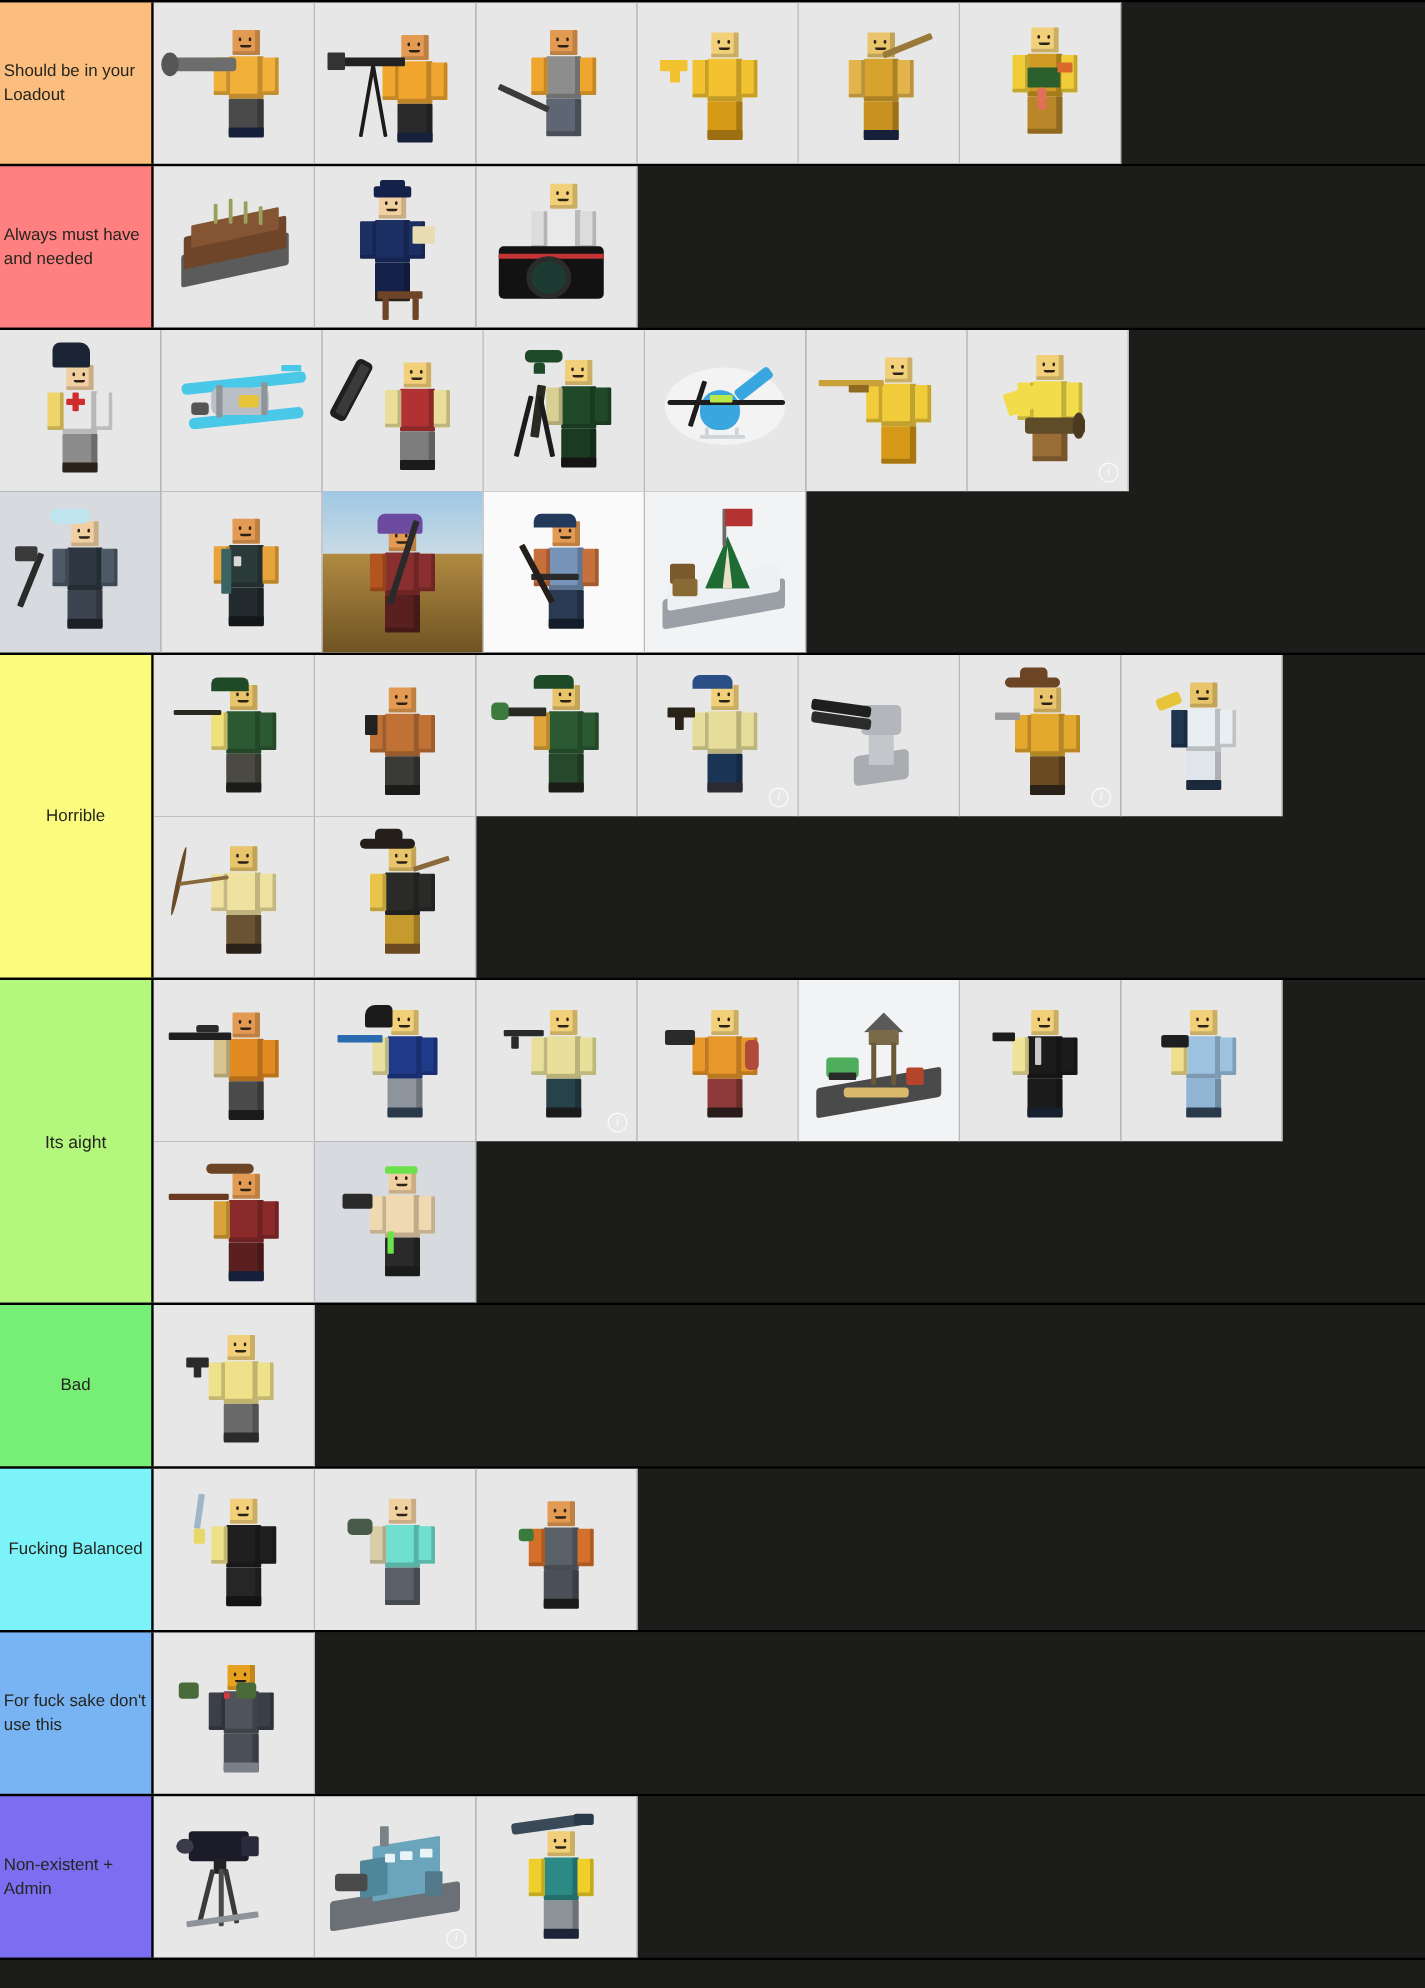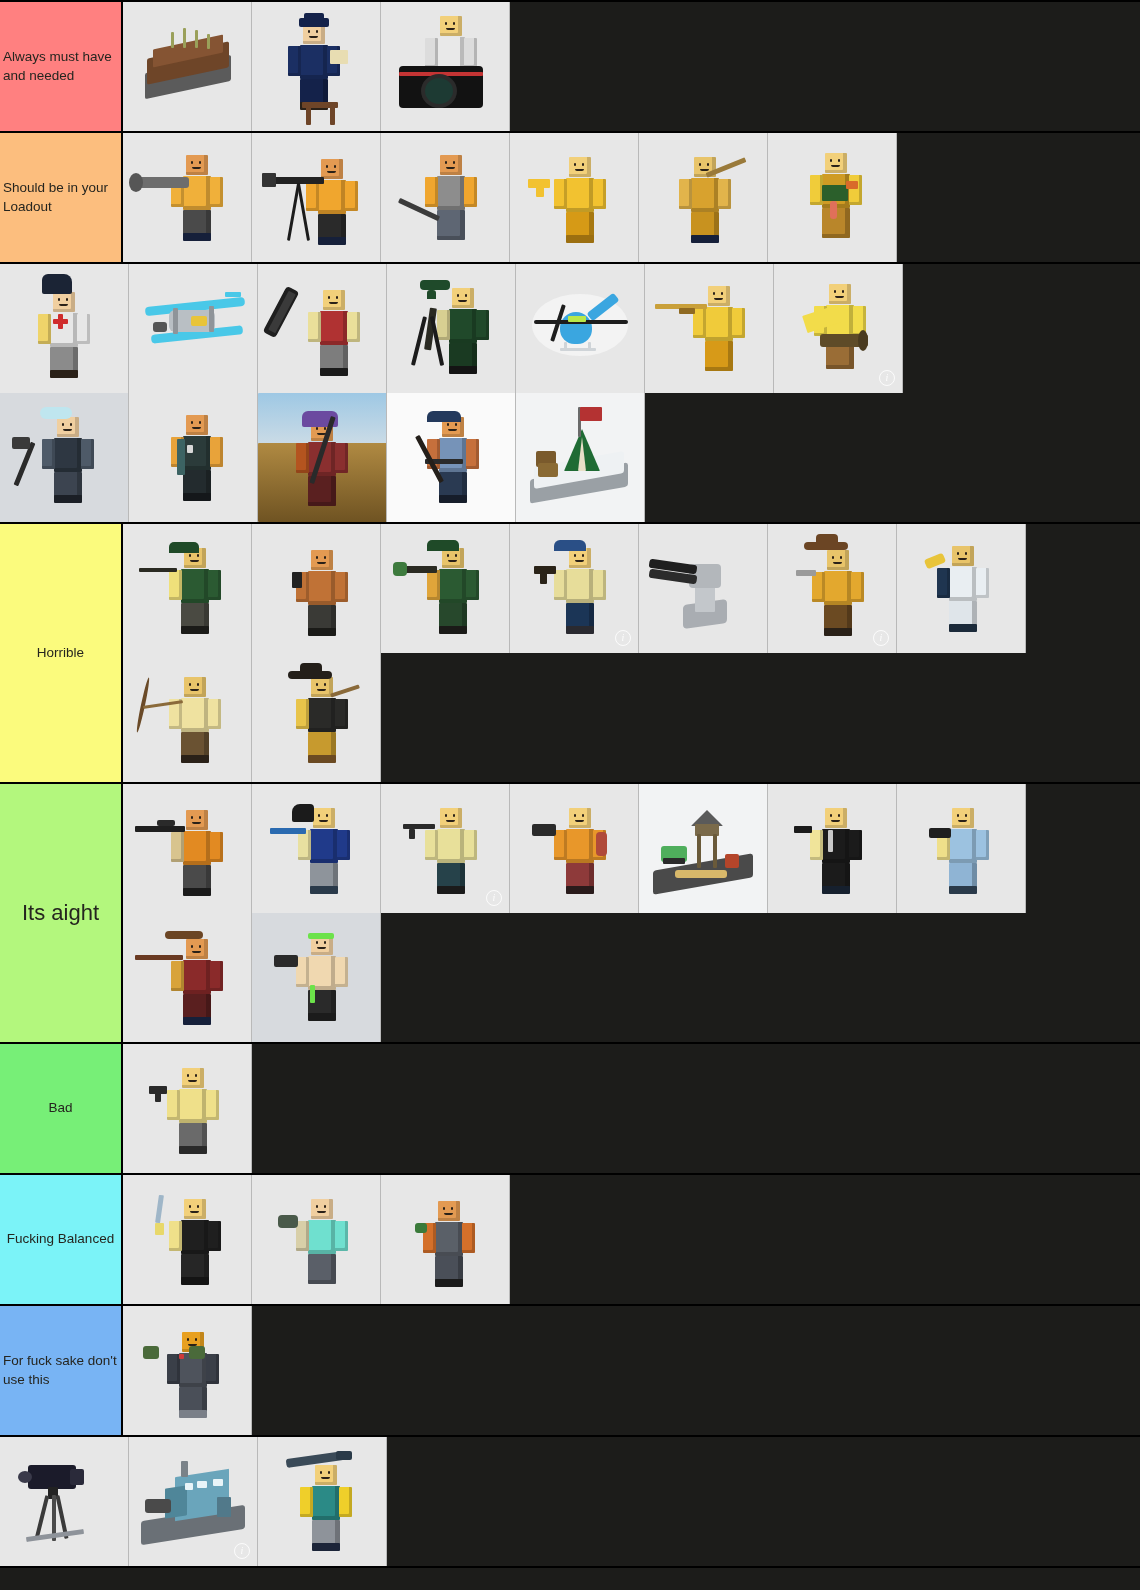--- a/index.html
+++ b/index.html
@@ -31,21 +31,21 @@
   .tier:first-child{border-top:2px solid #000;}
   .tier-label{
     flex:0 0 123px;width:123px;
     display:flex;align-items:center;justify-content:center;
     color:#25251f;font-size:13.5px;line-height:1.35;
     padding:4px 3px;box-sizing:border-box;
     border-right:2px solid #000;
     text-align:center;word-break:break-word;
   }
   .tier-label.left{justify-content:flex-start;text-align:left;}
-  .tier-label.big{font-size:22px;text-align:right;}
+  .tier-label.big{font-size:14px;text-align:right;}
   .tier-rows{flex:1 1 auto;min-width:0;display:flex;flex-direction:column;}
   .tier-line{display:flex;height:129px;}
   .cell{
     width:129px;height:129px;flex:0 0 129px;
     background:#e7e7e7;
     border-right:1px solid #b9b9b9;
     box-sizing:border-box;
     position:relative;overflow:hidden;
     display:flex;align-items:center;justify-content:center;
   }
@@ -90,20 +90,117 @@
         <i style="background: rgb(123, 239, 123);"></i>
         <i style="background: rgb(123, 239, 123);"></i>
         <i style="background: rgb(123, 239, 123);"></i>
         <i style="background: rgb(58, 58, 56);"></i>
       </div>
     <div class="brand-word">TIERMAKER</div>
   </div>
 
   <div id="tiers">
       <div class="tier">
+        <div class="tier-label left" style="background: rgb(252, 190, 126);">Should be in your Loadout</div>
+        <div class="tier-rows">
+          <div class="tier-line">
+            <div class="cell">
+              <div class="art">
+                <div class="p" style="left: 63px; top: 22px; width: 22px; height: 20px; background: rgb(227, 154, 82); box-shadow: rgba(0, 0, 0, 0.16) -4px -3px 0px inset;"></div>
+                <div class="p" style="left: 60px; top: 43px; width: 28px; height: 34px; background: rgb(240, 176, 58); box-shadow: rgba(0, 0, 0, 0.2) -5px -4px 0px inset;"></div>
+                <div class="p" style="left: 48px; top: 44px; width: 13px; height: 30px; background: rgb(240, 176, 58); box-shadow: rgba(0, 0, 0, 0.18) -3px -3px 0px inset;"></div>
+                <div class="p" style="left: 87px; top: 44px; width: 13px; height: 30px; background: rgb(240, 176, 58); box-shadow: rgba(0, 0, 0, 0.18) -3px -3px 0px inset;"></div>
+                <div class="p" style="left: 60px; top: 77px; width: 28px; height: 30px; background: rgb(74, 74, 74); box-shadow: rgba(0, 0, 0, 0.22) -5px -4px 0px inset;"></div>
+                <div class="p" style="left: 60px; top: 100px; width: 28px; height: 8px; background: rgb(22, 32, 58);"></div>
+                <div class="p" style="left: 68px; top: 28px; width: 2px; height: 3px; background: rgb(42, 33, 24);"></div>
+                <div class="p" style="left: 76px; top: 28px; width: 2px; height: 3px; background: rgb(42, 33, 24);"></div>
+                <div class="p" style="left: 69px; top: 34px; width: 9px; height: 2px; background: rgb(42, 33, 24); border-radius: 0px 0px 4px 4px;"></div>
+                <div class="p" style="left: 12px; top: 44px; width: 54px; height: 11px; background: rgb(109, 109, 109); border-radius: 3px;"></div>
+                <div class="p" style="left: 6px; top: 40px; width: 14px; height: 19px; border-radius: 50%; background: rgb(86, 86, 86);"></div>
+              </div>
+            </div>
+            <div class="cell">
+              <div class="art">
+                <div class="p" style="left: 69px; top: 26px; width: 22px; height: 20px; background: rgb(227, 154, 82); box-shadow: rgba(0, 0, 0, 0.16) -4px -3px 0px inset;"></div>
+                <div class="p" style="left: 66px; top: 47px; width: 28px; height: 34px; background: rgb(240, 166, 46); box-shadow: rgba(0, 0, 0, 0.2) -5px -4px 0px inset;"></div>
+                <div class="p" style="left: 54px; top: 48px; width: 13px; height: 30px; background: rgb(240, 166, 46); box-shadow: rgba(0, 0, 0, 0.18) -3px -3px 0px inset;"></div>
+                <div class="p" style="left: 93px; top: 48px; width: 13px; height: 30px; background: rgb(240, 166, 46); box-shadow: rgba(0, 0, 0, 0.18) -3px -3px 0px inset;"></div>
+                <div class="p" style="left: 66px; top: 81px; width: 28px; height: 30px; background: rgb(42, 42, 42); box-shadow: rgba(0, 0, 0, 0.22) -5px -4px 0px inset;"></div>
+                <div class="p" style="left: 66px; top: 104px; width: 28px; height: 8px; background: rgb(22, 32, 58);"></div>
+                <div class="p" style="left: 74px; top: 32px; width: 2px; height: 3px; background: rgb(42, 33, 24);"></div>
+                <div class="p" style="left: 82px; top: 32px; width: 2px; height: 3px; background: rgb(42, 33, 24);"></div>
+                <div class="p" style="left: 75px; top: 38px; width: 9px; height: 2px; background: rgb(42, 33, 24); border-radius: 0px 0px 4px 4px;"></div>
+                <div class="p" style="left: 14px; top: 44px; width: 58px; height: 7px; background: rgb(34, 34, 34);"></div>
+                <div class="p" style="left: 10px; top: 40px; width: 14px; height: 14px; background: rgb(51, 51, 51);"></div>
+                <div class="p" style="left: 40px; top: 50px; width: 3px; height: 58px; background: rgb(27, 27, 27); transform: rotate(10deg);"></div>
+                <div class="p" style="left: 50px; top: 50px; width: 3px; height: 58px; background: rgb(27, 27, 27); transform: rotate(-10deg);"></div>
+              </div>
+            </div>
+            <div class="cell">
+              <div class="art">
+                <div class="p" style="left: 59px; top: 22px; width: 22px; height: 20px; background: rgb(227, 154, 82); box-shadow: rgba(0, 0, 0, 0.16) -4px -3px 0px inset;"></div>
+                <div class="p" style="left: 56px; top: 43px; width: 28px; height: 34px; background: rgb(141, 141, 141); box-shadow: rgba(0, 0, 0, 0.2) -5px -4px 0px inset;"></div>
+                <div class="p" style="left: 44px; top: 44px; width: 13px; height: 30px; background: rgb(240, 166, 46); box-shadow: rgba(0, 0, 0, 0.18) -3px -3px 0px inset;"></div>
+                <div class="p" style="left: 83px; top: 44px; width: 13px; height: 30px; background: rgb(240, 166, 46); box-shadow: rgba(0, 0, 0, 0.18) -3px -3px 0px inset;"></div>
+                <div class="p" style="left: 56px; top: 77px; width: 28px; height: 30px; background: rgb(94, 102, 115); box-shadow: rgba(0, 0, 0, 0.22) -5px -4px 0px inset;"></div>
+                <div class="p" style="left: 64px; top: 28px; width: 2px; height: 3px; background: rgb(42, 33, 24);"></div>
+                <div class="p" style="left: 72px; top: 28px; width: 2px; height: 3px; background: rgb(42, 33, 24);"></div>
+                <div class="p" style="left: 65px; top: 34px; width: 9px; height: 2px; background: rgb(42, 33, 24); border-radius: 0px 0px 4px 4px;"></div>
+                <div class="p" style="left: 16px; top: 74px; width: 44px; height: 5px; background: rgb(59, 59, 59); transform: rotate(25deg);"></div>
+              </div>
+            </div>
+            <div class="cell">
+              <div class="art">
+                <div class="p" style="left: 59px; top: 24px; width: 22px; height: 20px; background: rgb(242, 208, 122); box-shadow: rgba(0, 0, 0, 0.16) -4px -3px 0px inset;"></div>
+                <div class="p" style="left: 56px; top: 45px; width: 28px; height: 34px; background: rgb(242, 194, 48); box-shadow: rgba(0, 0, 0, 0.2) -5px -4px 0px inset;"></div>
+                <div class="p" style="left: 44px; top: 46px; width: 13px; height: 30px; background: rgb(242, 194, 48); box-shadow: rgba(0, 0, 0, 0.18) -3px -3px 0px inset;"></div>
+                <div class="p" style="left: 83px; top: 46px; width: 13px; height: 30px; background: rgb(242, 194, 48); box-shadow: rgba(0, 0, 0, 0.18) -3px -3px 0px inset;"></div>
+                <div class="p" style="left: 56px; top: 79px; width: 28px; height: 30px; background: rgb(214, 154, 22); box-shadow: rgba(0, 0, 0, 0.22) -5px -4px 0px inset;"></div>
+                <div class="p" style="left: 56px; top: 102px; width: 28px; height: 8px; background: rgb(156, 111, 16);"></div>
+                <div class="p" style="left: 64px; top: 30px; width: 2px; height: 3px; background: rgb(42, 33, 24);"></div>
+                <div class="p" style="left: 72px; top: 30px; width: 2px; height: 3px; background: rgb(42, 33, 24);"></div>
+                <div class="p" style="left: 65px; top: 36px; width: 9px; height: 2px; background: rgb(42, 33, 24); border-radius: 0px 0px 4px 4px;"></div>
+                <div class="p" style="left: 18px; top: 46px; width: 22px; height: 9px; background: rgb(242, 194, 48);"></div>
+                <div class="p" style="left: 26px; top: 52px; width: 8px; height: 12px; background: rgb(242, 194, 48);"></div>
+              </div>
+            </div>
+            <div class="cell">
+              <div class="art">
+                <div class="p" style="left: 55px; top: 24px; width: 22px; height: 20px; background: rgb(232, 196, 106); box-shadow: rgba(0, 0, 0, 0.16) -4px -3px 0px inset;"></div>
+                <div class="p" style="left: 52px; top: 45px; width: 28px; height: 34px; background: rgb(216, 162, 46); box-shadow: rgba(0, 0, 0, 0.2) -5px -4px 0px inset;"></div>
+                <div class="p" style="left: 40px; top: 46px; width: 13px; height: 30px; background: rgb(226, 180, 75); box-shadow: rgba(0, 0, 0, 0.18) -3px -3px 0px inset;"></div>
+                <div class="p" style="left: 79px; top: 46px; width: 13px; height: 30px; background: rgb(226, 180, 75); box-shadow: rgba(0, 0, 0, 0.18) -3px -3px 0px inset;"></div>
+                <div class="p" style="left: 52px; top: 79px; width: 28px; height: 30px; background: rgb(200, 146, 31); box-shadow: rgba(0, 0, 0, 0.22) -5px -4px 0px inset;"></div>
+                <div class="p" style="left: 52px; top: 102px; width: 28px; height: 8px; background: rgb(22, 32, 58);"></div>
+                <div class="p" style="left: 60px; top: 30px; width: 2px; height: 3px; background: rgb(42, 33, 24);"></div>
+                <div class="p" style="left: 68px; top: 30px; width: 2px; height: 3px; background: rgb(42, 33, 24);"></div>
+                <div class="p" style="left: 61px; top: 36px; width: 9px; height: 2px; background: rgb(42, 33, 24); border-radius: 0px 0px 4px 4px;"></div>
+                <div class="p" style="left: 66px; top: 32px; width: 42px; height: 5px; background: rgb(154, 122, 58); transform: rotate(-22deg);"></div>
+              </div>
+            </div>
+            <div class="cell last">
+              <div class="art">
+                <div class="p" style="left: 57px; top: 20px; width: 22px; height: 20px; background: rgb(242, 208, 122); box-shadow: rgba(0, 0, 0, 0.16) -4px -3px 0px inset;"></div>
+                <div class="p" style="left: 54px; top: 41px; width: 28px; height: 34px; background: rgb(207, 155, 36); box-shadow: rgba(0, 0, 0, 0.2) -5px -4px 0px inset;"></div>
+                <div class="p" style="left: 42px; top: 42px; width: 13px; height: 30px; background: rgb(240, 204, 58); box-shadow: rgba(0, 0, 0, 0.18) -3px -3px 0px inset;"></div>
+                <div class="p" style="left: 81px; top: 42px; width: 13px; height: 30px; background: rgb(240, 204, 58); box-shadow: rgba(0, 0, 0, 0.18) -3px -3px 0px inset;"></div>
+                <div class="p" style="left: 54px; top: 75px; width: 28px; height: 30px; background: rgb(185, 134, 42); box-shadow: rgba(0, 0, 0, 0.22) -5px -4px 0px inset;"></div>
+                <div class="p" style="left: 62px; top: 26px; width: 2px; height: 3px; background: rgb(42, 33, 24);"></div>
+                <div class="p" style="left: 70px; top: 26px; width: 2px; height: 3px; background: rgb(42, 33, 24);"></div>
+                <div class="p" style="left: 63px; top: 32px; width: 9px; height: 2px; background: rgb(42, 33, 24); border-radius: 0px 0px 4px 4px;"></div>
+                <div class="p" style="left: 54px; top: 52px; width: 26px; height: 16px; background: rgb(43, 95, 43);"></div>
+                <div class="p" style="left: 78px; top: 48px; width: 12px; height: 8px; background: rgb(217, 106, 42);"></div>
+                <div class="p" style="left: 62px; top: 68px; width: 7px; height: 18px; background: rgb(224, 112, 90); border-radius: 3px;"></div>
+              </div>
+            </div>
+            <div class="spacer"></div>
+          </div>
+        </div>
+      </div>
+      <div class="tier">
         <div class="tier-label left" style="background: rgb(255, 128, 128);">Always must have and needed</div>
         <div class="tier-rows">
           <div class="tier-line">
             <div class="cell">
               <div class="art">
                 <div class="p" style="left: 22px; top: 62px; width: 86px; height: 26px; background: rgb(91, 91, 91); transform: skewY(-12deg); border-radius: 2px;"></div>
                 <div class="p" style="left: 24px; top: 48px; width: 82px; height: 26px; background: rgb(110, 69, 40); transform: skewY(-12deg); border-radius: 2px;"></div>
                 <div class="p" style="left: 30px; top: 40px; width: 70px; height: 18px; background: rgb(133, 84, 51); transform: skewY(-12deg);"></div>
                 <div class="p" style="left: 48px; top: 30px; width: 3px; height: 16px; background: rgb(154, 160, 90);"></div>
                 <div class="p" style="left: 60px; top: 26px; width: 3px; height: 20px; background: rgb(154, 160, 90);"></div>
@@ -143,117 +240,20 @@
                 <div class="p" style="left: 18px; top: 64px; width: 84px; height: 42px; background: rgb(18, 18, 18); border-radius: 4px;"></div>
                 <div class="p" style="left: 18px; top: 70px; width: 84px; height: 4px; background: rgb(196, 52, 52);"></div>
                 <div class="p" style="left: 44px; top: 76px; width: 28px; height: 26px; border-radius: 50%; background: rgb(29, 58, 51); box-shadow: rgb(43, 43, 43) 0px 0px 0px 4px;"></div>
               </div>
             </div>
             <div class="spacer"></div>
           </div>
         </div>
       </div>
       <div class="tier">
-        <div class="tier-label left" style="background: rgb(252, 190, 126);">Should be in your Loadout</div>
-        <div class="tier-rows">
-          <div class="tier-line">
-            <div class="cell">
-              <div class="art">
-                <div class="p" style="left: 63px; top: 22px; width: 22px; height: 20px; background: rgb(227, 154, 82); box-shadow: rgba(0, 0, 0, 0.16) -4px -3px 0px inset;"></div>
-                <div class="p" style="left: 60px; top: 43px; width: 28px; height: 34px; background: rgb(240, 176, 58); box-shadow: rgba(0, 0, 0, 0.2) -5px -4px 0px inset;"></div>
-                <div class="p" style="left: 48px; top: 44px; width: 13px; height: 30px; background: rgb(240, 176, 58); box-shadow: rgba(0, 0, 0, 0.18) -3px -3px 0px inset;"></div>
-                <div class="p" style="left: 87px; top: 44px; width: 13px; height: 30px; background: rgb(240, 176, 58); box-shadow: rgba(0, 0, 0, 0.18) -3px -3px 0px inset;"></div>
-                <div class="p" style="left: 60px; top: 77px; width: 28px; height: 30px; background: rgb(74, 74, 74); box-shadow: rgba(0, 0, 0, 0.22) -5px -4px 0px inset;"></div>
-                <div class="p" style="left: 60px; top: 100px; width: 28px; height: 8px; background: rgb(22, 32, 58);"></div>
-                <div class="p" style="left: 68px; top: 28px; width: 2px; height: 3px; background: rgb(42, 33, 24);"></div>
-                <div class="p" style="left: 76px; top: 28px; width: 2px; height: 3px; background: rgb(42, 33, 24);"></div>
-                <div class="p" style="left: 69px; top: 34px; width: 9px; height: 2px; background: rgb(42, 33, 24); border-radius: 0px 0px 4px 4px;"></div>
-                <div class="p" style="left: 12px; top: 44px; width: 54px; height: 11px; background: rgb(109, 109, 109); border-radius: 3px;"></div>
-                <div class="p" style="left: 6px; top: 40px; width: 14px; height: 19px; border-radius: 50%; background: rgb(86, 86, 86);"></div>
-              </div>
-            </div>
-            <div class="cell">
-              <div class="art">
-                <div class="p" style="left: 69px; top: 26px; width: 22px; height: 20px; background: rgb(227, 154, 82); box-shadow: rgba(0, 0, 0, 0.16) -4px -3px 0px inset;"></div>
-                <div class="p" style="left: 66px; top: 47px; width: 28px; height: 34px; background: rgb(240, 166, 46); box-shadow: rgba(0, 0, 0, 0.2) -5px -4px 0px inset;"></div>
-                <div class="p" style="left: 54px; top: 48px; width: 13px; height: 30px; background: rgb(240, 166, 46); box-shadow: rgba(0, 0, 0, 0.18) -3px -3px 0px inset;"></div>
-                <div class="p" style="left: 93px; top: 48px; width: 13px; height: 30px; background: rgb(240, 166, 46); box-shadow: rgba(0, 0, 0, 0.18) -3px -3px 0px inset;"></div>
-                <div class="p" style="left: 66px; top: 81px; width: 28px; height: 30px; background: rgb(42, 42, 42); box-shadow: rgba(0, 0, 0, 0.22) -5px -4px 0px inset;"></div>
-                <div class="p" style="left: 66px; top: 104px; width: 28px; height: 8px; background: rgb(22, 32, 58);"></div>
-                <div class="p" style="left: 74px; top: 32px; width: 2px; height: 3px; background: rgb(42, 33, 24);"></div>
-                <div class="p" style="left: 82px; top: 32px; width: 2px; height: 3px; background: rgb(42, 33, 24);"></div>
-                <div class="p" style="left: 75px; top: 38px; width: 9px; height: 2px; background: rgb(42, 33, 24); border-radius: 0px 0px 4px 4px;"></div>
-                <div class="p" style="left: 14px; top: 44px; width: 58px; height: 7px; background: rgb(34, 34, 34);"></div>
-                <div class="p" style="left: 10px; top: 40px; width: 14px; height: 14px; background: rgb(51, 51, 51);"></div>
-                <div class="p" style="left: 40px; top: 50px; width: 3px; height: 58px; background: rgb(27, 27, 27); transform: rotate(10deg);"></div>
-                <div class="p" style="left: 50px; top: 50px; width: 3px; height: 58px; background: rgb(27, 27, 27); transform: rotate(-10deg);"></div>
-              </div>
-            </div>
-            <div class="cell">
-              <div class="art">
-                <div class="p" style="left: 59px; top: 22px; width: 22px; height: 20px; background: rgb(227, 154, 82); box-shadow: rgba(0, 0, 0, 0.16) -4px -3px 0px inset;"></div>
-                <div class="p" style="left: 56px; top: 43px; width: 28px; height: 34px; background: rgb(141, 141, 141); box-shadow: rgba(0, 0, 0, 0.2) -5px -4px 0px inset;"></div>
-                <div class="p" style="left: 44px; top: 44px; width: 13px; height: 30px; background: rgb(240, 166, 46); box-shadow: rgba(0, 0, 0, 0.18) -3px -3px 0px inset;"></div>
-                <div class="p" style="left: 83px; top: 44px; width: 13px; height: 30px; background: rgb(240, 166, 46); box-shadow: rgba(0, 0, 0, 0.18) -3px -3px 0px inset;"></div>
-                <div class="p" style="left: 56px; top: 77px; width: 28px; height: 30px; background: rgb(94, 102, 115); box-shadow: rgba(0, 0, 0, 0.22) -5px -4px 0px inset;"></div>
-                <div class="p" style="left: 64px; top: 28px; width: 2px; height: 3px; background: rgb(42, 33, 24);"></div>
-                <div class="p" style="left: 72px; top: 28px; width: 2px; height: 3px; background: rgb(42, 33, 24);"></div>
-                <div class="p" style="left: 65px; top: 34px; width: 9px; height: 2px; background: rgb(42, 33, 24); border-radius: 0px 0px 4px 4px;"></div>
-                <div class="p" style="left: 16px; top: 74px; width: 44px; height: 5px; background: rgb(59, 59, 59); transform: rotate(25deg);"></div>
-              </div>
-            </div>
-            <div class="cell">
-              <div class="art">
-                <div class="p" style="left: 59px; top: 24px; width: 22px; height: 20px; background: rgb(242, 208, 122); box-shadow: rgba(0, 0, 0, 0.16) -4px -3px 0px inset;"></div>
-                <div class="p" style="left: 56px; top: 45px; width: 28px; height: 34px; background: rgb(242, 194, 48); box-shadow: rgba(0, 0, 0, 0.2) -5px -4px 0px inset;"></div>
-                <div class="p" style="left: 44px; top: 46px; width: 13px; height: 30px; background: rgb(242, 194, 48); box-shadow: rgba(0, 0, 0, 0.18) -3px -3px 0px inset;"></div>
-                <div class="p" style="left: 83px; top: 46px; width: 13px; height: 30px; background: rgb(242, 194, 48); box-shadow: rgba(0, 0, 0, 0.18) -3px -3px 0px inset;"></div>
-                <div class="p" style="left: 56px; top: 79px; width: 28px; height: 30px; background: rgb(214, 154, 22); box-shadow: rgba(0, 0, 0, 0.22) -5px -4px 0px inset;"></div>
-                <div class="p" style="left: 56px; top: 102px; width: 28px; height: 8px; background: rgb(156, 111, 16);"></div>
-                <div class="p" style="left: 64px; top: 30px; width: 2px; height: 3px; background: rgb(42, 33, 24);"></div>
-                <div class="p" style="left: 72px; top: 30px; width: 2px; height: 3px; background: rgb(42, 33, 24);"></div>
-                <div class="p" style="left: 65px; top: 36px; width: 9px; height: 2px; background: rgb(42, 33, 24); border-radius: 0px 0px 4px 4px;"></div>
-                <div class="p" style="left: 18px; top: 46px; width: 22px; height: 9px; background: rgb(242, 194, 48);"></div>
-                <div class="p" style="left: 26px; top: 52px; width: 8px; height: 12px; background: rgb(242, 194, 48);"></div>
-              </div>
-            </div>
-            <div class="cell">
-              <div class="art">
-                <div class="p" style="left: 55px; top: 24px; width: 22px; height: 20px; background: rgb(232, 196, 106); box-shadow: rgba(0, 0, 0, 0.16) -4px -3px 0px inset;"></div>
-                <div class="p" style="left: 52px; top: 45px; width: 28px; height: 34px; background: rgb(216, 162, 46); box-shadow: rgba(0, 0, 0, 0.2) -5px -4px 0px inset;"></div>
-                <div class="p" style="left: 40px; top: 46px; width: 13px; height: 30px; background: rgb(226, 180, 75); box-shadow: rgba(0, 0, 0, 0.18) -3px -3px 0px inset;"></div>
-                <div class="p" style="left: 79px; top: 46px; width: 13px; height: 30px; background: rgb(226, 180, 75); box-shadow: rgba(0, 0, 0, 0.18) -3px -3px 0px inset;"></div>
-                <div class="p" style="left: 52px; top: 79px; width: 28px; height: 30px; background: rgb(200, 146, 31); box-shadow: rgba(0, 0, 0, 0.22) -5px -4px 0px inset;"></div>
-                <div class="p" style="left: 52px; top: 102px; width: 28px; height: 8px; background: rgb(22, 32, 58);"></div>
-                <div class="p" style="left: 60px; top: 30px; width: 2px; height: 3px; background: rgb(42, 33, 24);"></div>
-                <div class="p" style="left: 68px; top: 30px; width: 2px; height: 3px; background: rgb(42, 33, 24);"></div>
-                <div class="p" style="left: 61px; top: 36px; width: 9px; height: 2px; background: rgb(42, 33, 24); border-radius: 0px 0px 4px 4px;"></div>
-                <div class="p" style="left: 66px; top: 32px; width: 42px; height: 5px; background: rgb(154, 122, 58); transform: rotate(-22deg);"></div>
-              </div>
-            </div>
-            <div class="cell last">
-              <div class="art">
-                <div class="p" style="left: 57px; top: 20px; width: 22px; height: 20px; background: rgb(242, 208, 122); box-shadow: rgba(0, 0, 0, 0.16) -4px -3px 0px inset;"></div>
-                <div class="p" style="left: 54px; top: 41px; width: 28px; height: 34px; background: rgb(207, 155, 36); box-shadow: rgba(0, 0, 0, 0.2) -5px -4px 0px inset;"></div>
-                <div class="p" style="left: 42px; top: 42px; width: 13px; height: 30px; background: rgb(240, 204, 58); box-shadow: rgba(0, 0, 0, 0.18) -3px -3px 0px inset;"></div>
-                <div class="p" style="left: 81px; top: 42px; width: 13px; height: 30px; background: rgb(240, 204, 58); box-shadow: rgba(0, 0, 0, 0.18) -3px -3px 0px inset;"></div>
-                <div class="p" style="left: 54px; top: 75px; width: 28px; height: 30px; background: rgb(185, 134, 42); box-shadow: rgba(0, 0, 0, 0.22) -5px -4px 0px inset;"></div>
-                <div class="p" style="left: 62px; top: 26px; width: 2px; height: 3px; background: rgb(42, 33, 24);"></div>
-                <div class="p" style="left: 70px; top: 26px; width: 2px; height: 3px; background: rgb(42, 33, 24);"></div>
-                <div class="p" style="left: 63px; top: 32px; width: 9px; height: 2px; background: rgb(42, 33, 24); border-radius: 0px 0px 4px 4px;"></div>
-                <div class="p" style="left: 54px; top: 52px; width: 26px; height: 16px; background: rgb(43, 95, 43);"></div>
-                <div class="p" style="left: 78px; top: 48px; width: 12px; height: 8px; background: rgb(217, 106, 42);"></div>
-                <div class="p" style="left: 62px; top: 68px; width: 7px; height: 18px; background: rgb(224, 112, 90); border-radius: 3px;"></div>
-              </div>
-            </div>
-            <div class="spacer"></div>
-          </div>
-        </div>
-      </div>
-      <div class="tier">
         <div class="tier-rows">
           <div class="tier-line">
             <div class="cell">
               <div class="art">
                 <div class="p" style="left: 53px; top: 28px; width: 22px; height: 20px; background: rgb(240, 207, 160); box-shadow: rgba(0, 0, 0, 0.16) -4px -3px 0px inset;"></div>
                 <div class="p" style="left: 50px; top: 49px; width: 28px; height: 34px; background: rgb(231, 231, 231); box-shadow: rgba(0, 0, 0, 0.2) -5px -4px 0px inset;"></div>
                 <div class="p" style="left: 38px; top: 50px; width: 13px; height: 30px; background: rgb(239, 212, 106); box-shadow: rgba(0, 0, 0, 0.18) -3px -3px 0px inset;"></div>
                 <div class="p" style="left: 77px; top: 50px; width: 13px; height: 30px; background: rgb(231, 231, 231); box-shadow: rgba(0, 0, 0, 0.18) -3px -3px 0px inset;"></div>
                 <div class="p" style="left: 50px; top: 83px; width: 28px; height: 30px; background: rgb(139, 139, 139); box-shadow: rgba(0, 0, 0, 0.22) -5px -4px 0px inset;"></div>
                 <div class="p" style="left: 50px; top: 106px; width: 28px; height: 8px; background: rgb(42, 33, 24);"></div>
@@ -815,20 +815,21 @@
                 <div class="p" style="left: 20px; top: 40px; width: 16px; height: 13px; background: rgb(74, 106, 58); border-radius: 3px;"></div>
                 <div class="p" style="left: 66px; top: 40px; width: 16px; height: 13px; background: rgb(74, 106, 58); border-radius: 3px;"></div>
                 <div class="p" style="left: 56px; top: 48px; width: 5px; height: 5px; background: rgb(207, 58, 58);"></div>
               </div>
             </div>
             <div class="spacer"></div>
           </div>
         </div>
       </div>
       <div class="tier">
+        <div class="tier-label left" style="background: rgb(123, 110, 240);">Non-existent + Admin</div>
         <div class="tier-rows">
           <div class="tier-line">
             <div class="cell">
               <div class="art">
                 <div class="p" style="left: 28px; top: 28px; width: 48px; height: 24px; background: rgb(27, 27, 42); border-radius: 3px;"></div>
                 <div class="p" style="left: 70px; top: 32px; width: 14px; height: 16px; background: rgb(42, 42, 58); border-radius: 2px;"></div>
                 <div class="p" style="left: 18px; top: 34px; width: 14px; height: 12px; background: rgb(58, 58, 74); border-radius: 50%;"></div>
                 <div class="p" style="left: 48px; top: 50px; width: 10px; height: 12px; background: rgb(34, 34, 34);"></div>
                 <div class="p" style="left: 40px; top: 58px; width: 4px; height: 44px; background: rgb(58, 58, 58); transform: rotate(14deg);"></div>
                 <div class="p" style="left: 60px; top: 58px; width: 4px; height: 44px; background: rgb(58, 58, 58); transform: rotate(-12deg);"></div>

